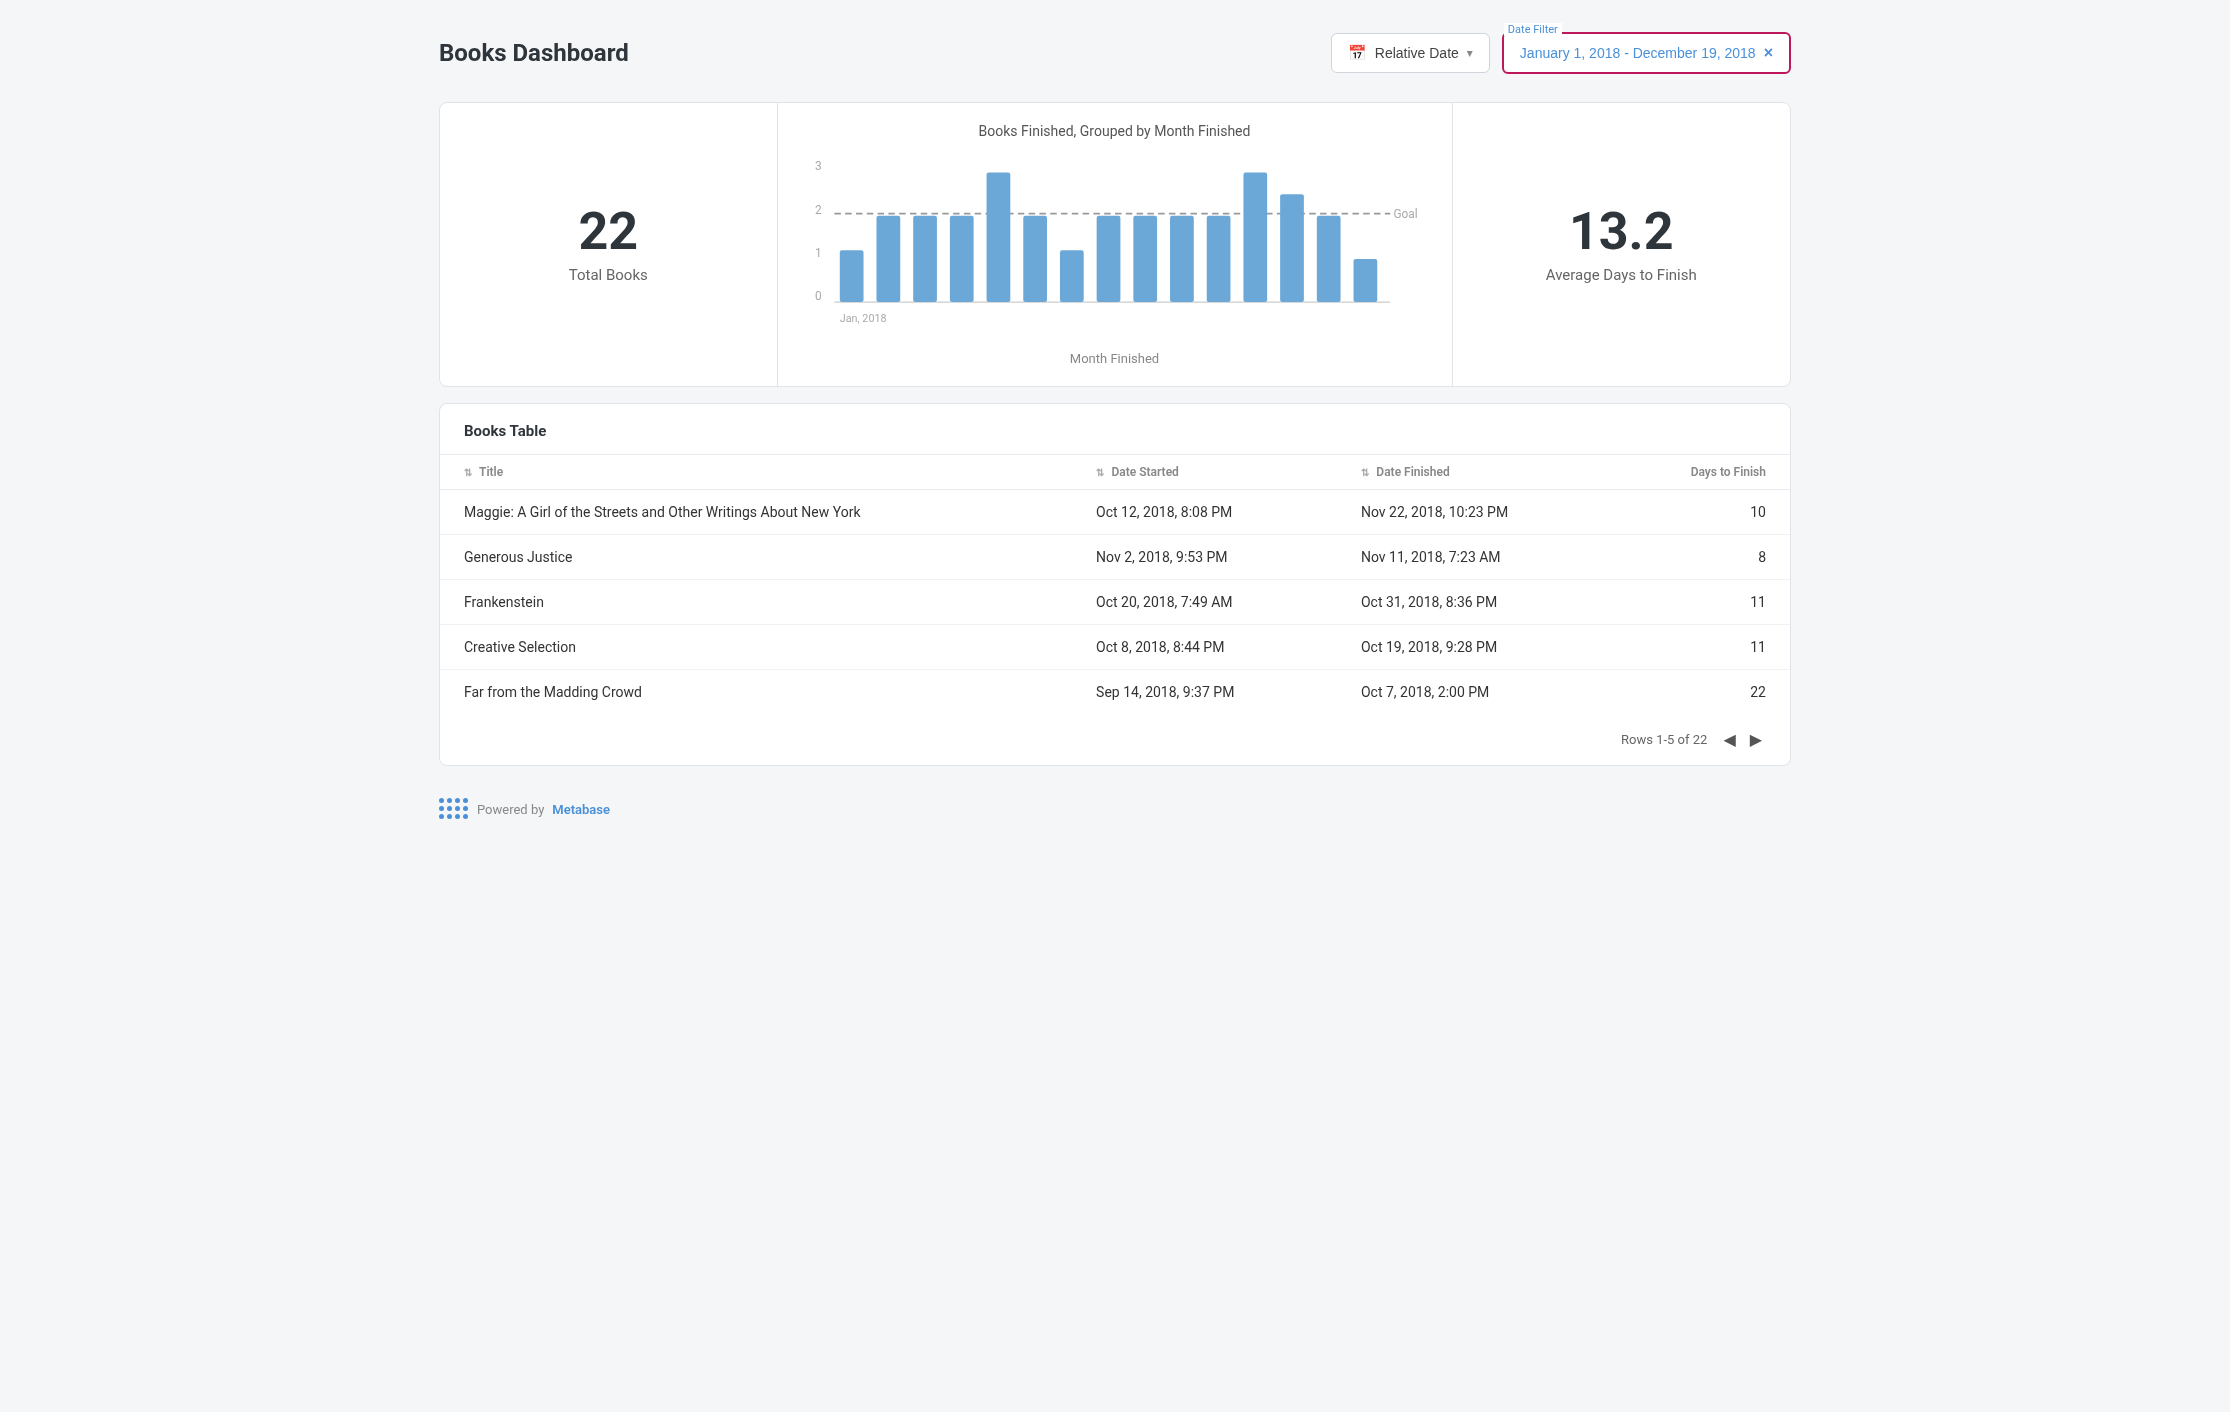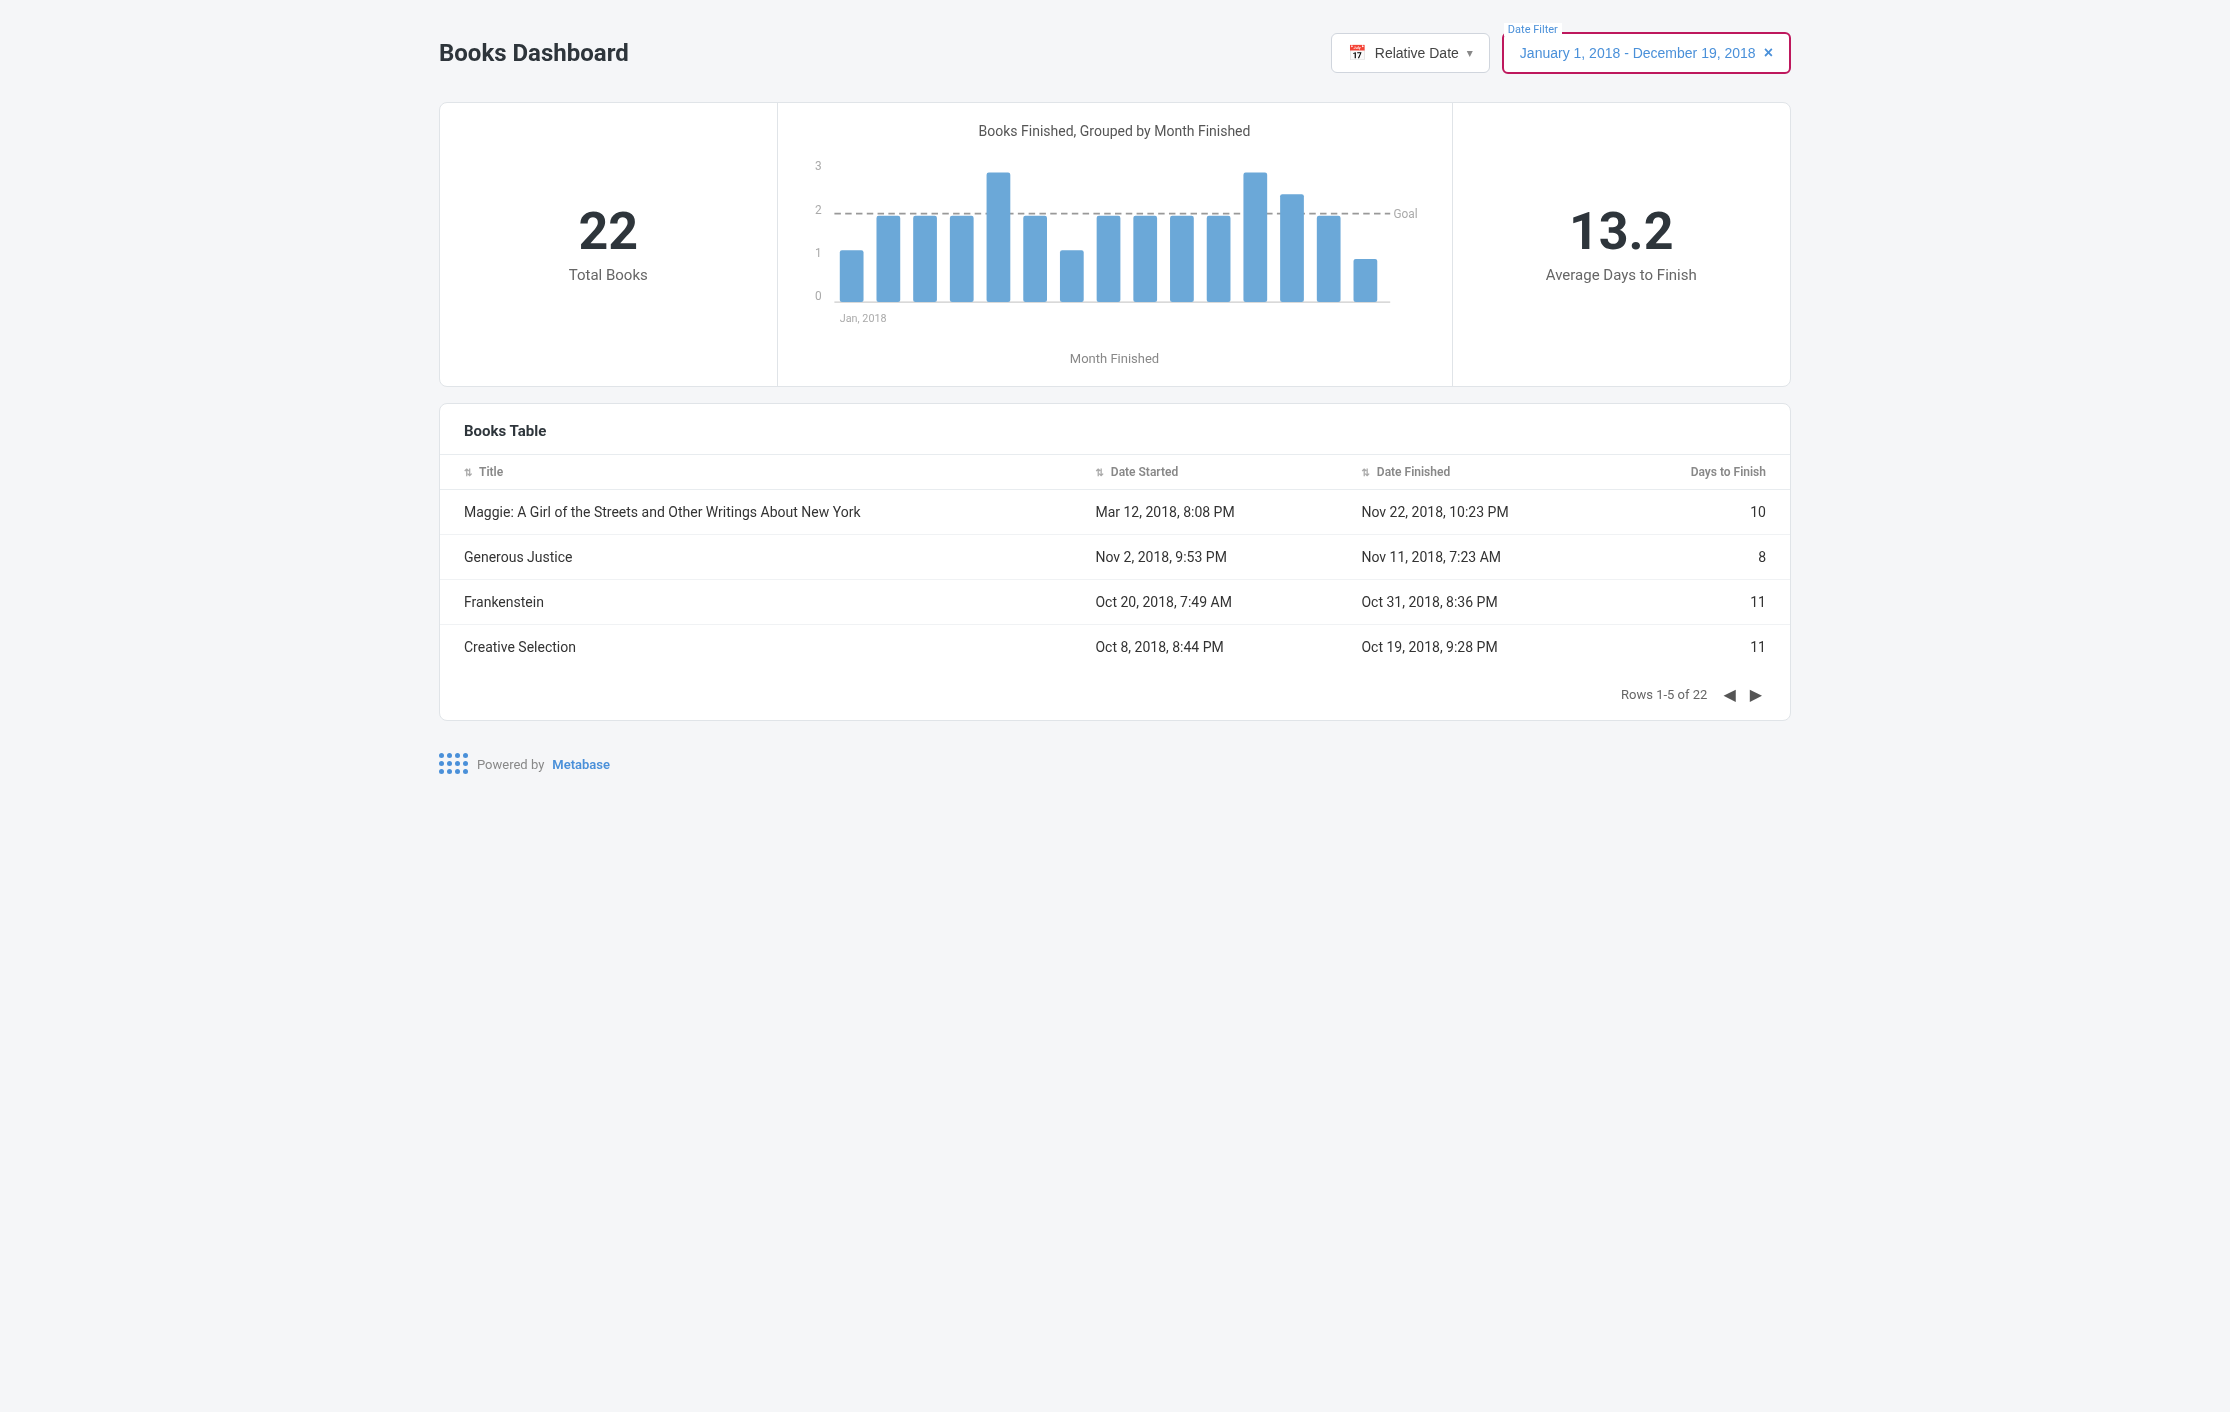--- a/index.html
+++ b/index.html
@@ -370,21 +370,21 @@
           </th>
           <th class="right">
             <span>Days to Finish</span>
           </th>
         </tr>
       </thead>
       <tbody id="table-body">
 
       <tr>
       <td>Maggie: A Girl of the Streets and Other Writings About New York</td>
-      <td>Mar 12, 2018, 8:08 PM</td>
+      <td>Oct 12, 2018, 8:08 PM</td>
       <td>Nov 22, 2018, 10:23 PM</td>
       <td class="right">10</td>
     </tr>
           <tr>
       <td>Generous Justice</td>
       <td>Nov 2, 2018, 9:53 PM</td>
       <td>Nov 11, 2018, 7:23 AM</td>
       <td class="right">8</td>
     </tr>
           <tr>
@@ -392,20 +392,26 @@
       <td>Oct 20, 2018, 7:49 AM</td>
       <td>Oct 31, 2018, 8:36 PM</td>
       <td class="right">11</td>
     </tr>
           <tr>
       <td>Creative Selection</td>
       <td>Oct 8, 2018, 8:44 PM</td>
       <td>Oct 19, 2018, 9:28 PM</td>
       <td class="right">11</td>
     </tr>
+          <tr>
+      <td>Far from the Madding Crowd</td>
+      <td>Sep 14, 2018, 9:37 PM</td>
+      <td>Oct 7, 2018, 2:00 PM</td>
+      <td class="right">22</td>
+    </tr>
         </tbody>
     </table>
     <div class="pagination-row">
       <span>Rows 1-5 of 22</span>
       <div class="pagination-nav">
         <button class="nav-btn">◀</button>
         <button class="nav-btn">▶</button>
       </div>
     </div>
   </div>

